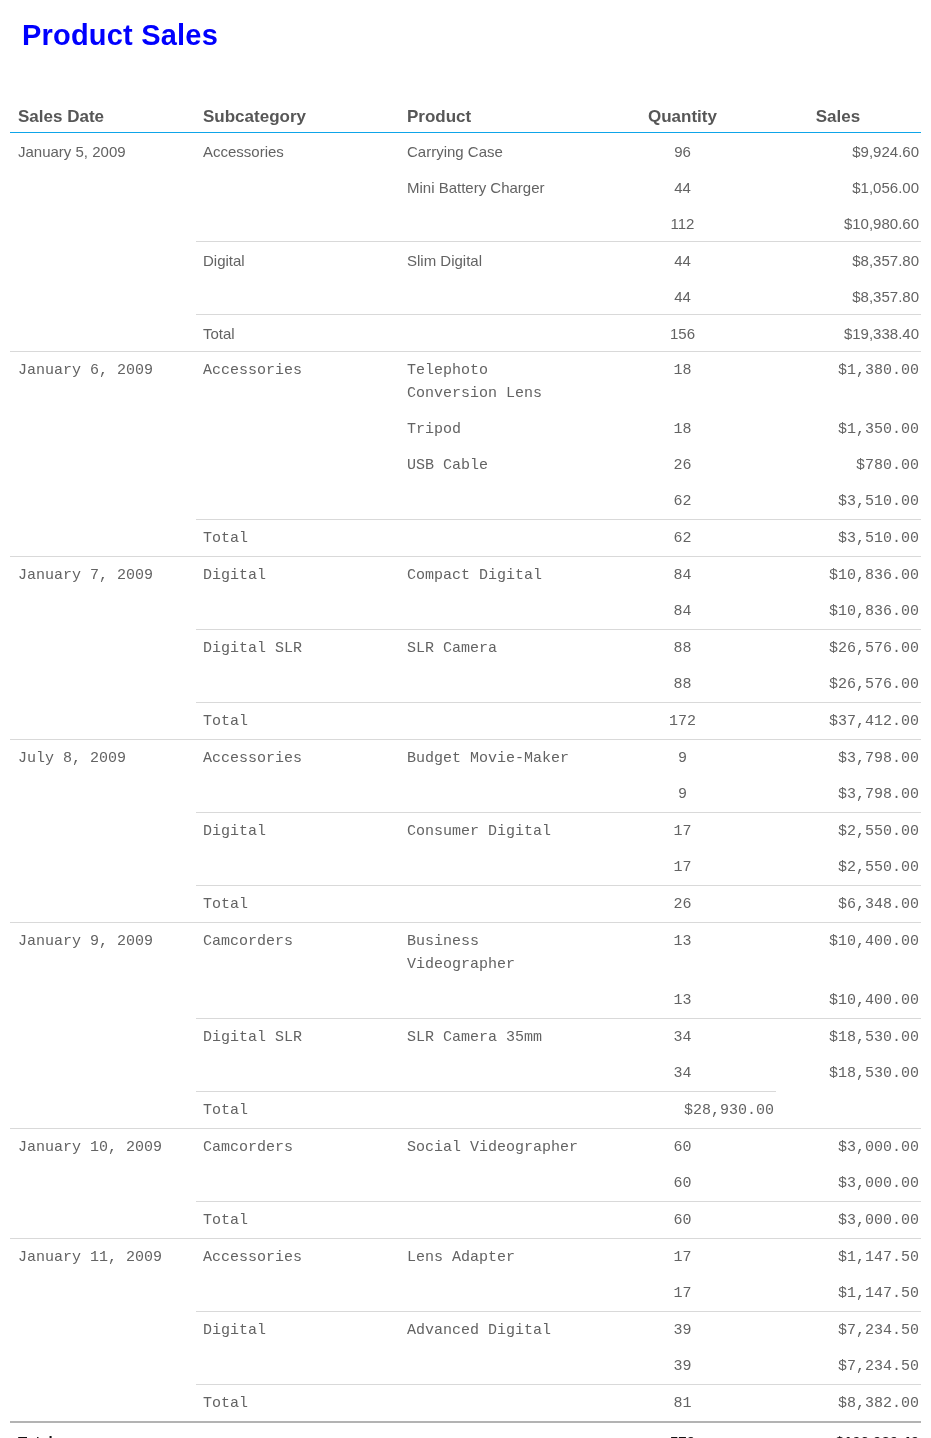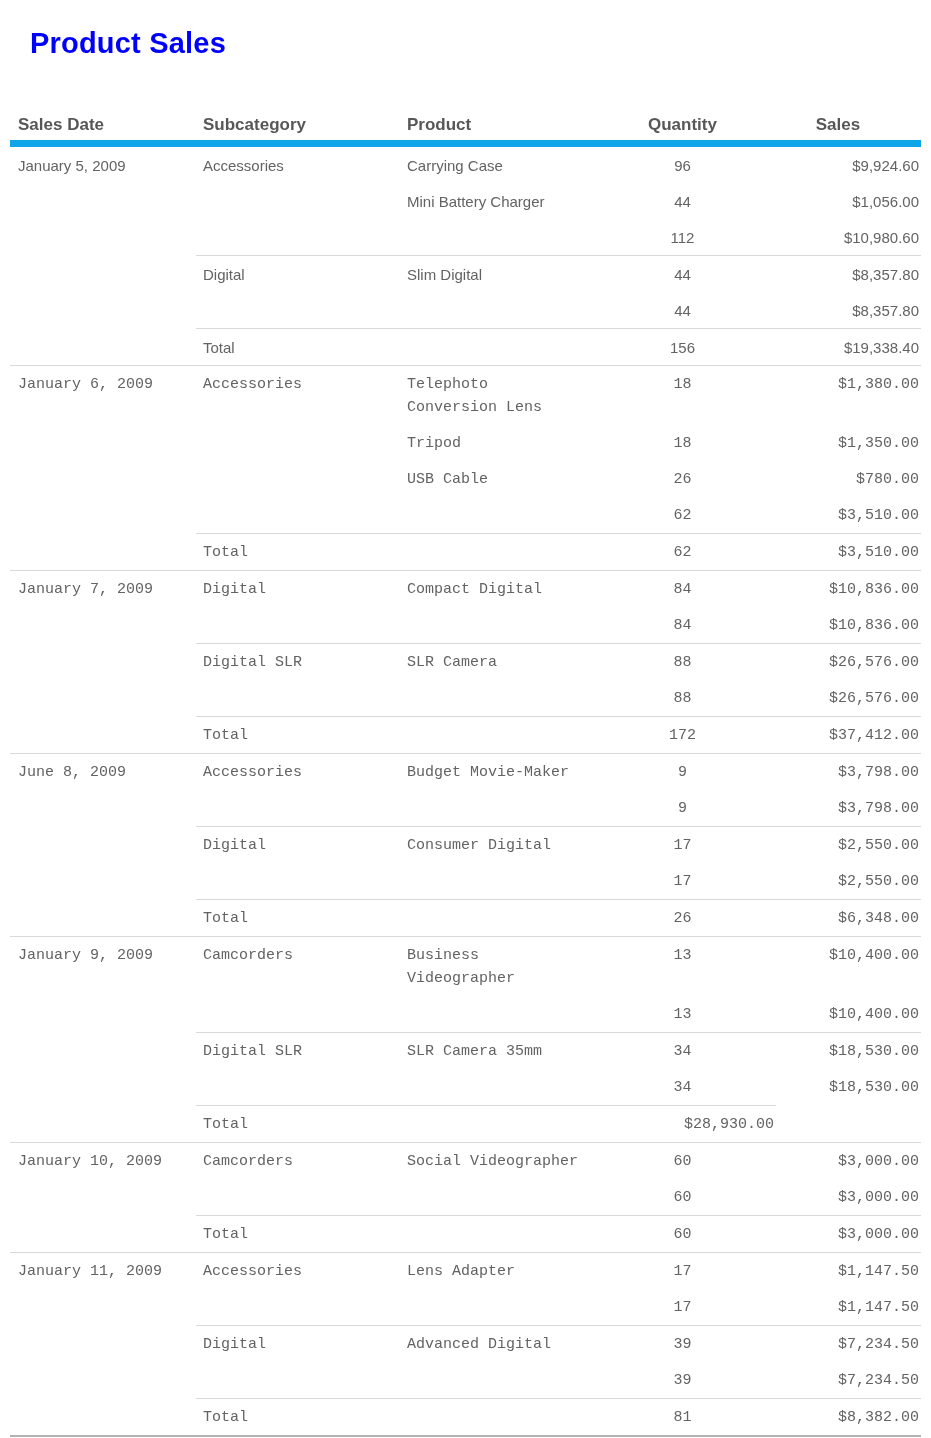--- a/index.html
+++ b/index.html
@@ -7,21 +7,21 @@
     padding: 0;
     background: #ffffff;
     width: 931px;
     height: 1438px;
     overflow: hidden;
     font-family: "Liberation Sans", sans-serif;
   }
   .page { padding: 0 10px 0 10px; }
 
   h1.title {
-    margin: 8px;
+    margin: 0;
     padding: 18px 0 0 12px;
     font-size: 29px;
     line-height: 34px;
     font-weight: 700;
     letter-spacing: 0.2px;
   }
 
   .table {
     margin-top: 52px;
     width: 911px;
@@ -40,21 +40,21 @@
   .c1 { width: 186px; padding-left: 8px;  text-align: left; }
   .c2 { width: 204px; padding-left: 7px;  text-align: left; }
   .c3 { width: 210px; padding-left: 7px;  text-align: left; white-space: pre-line; }
   .c4 { width: 145px; text-align: center; }
   .c5 { width: 166px; text-align: right; padding-right: 2px; }
 
   .header-row {
     font-weight: 700;
     font-size: 17px;
     color: #575757;
-    border-bottom: 7px solid #0ea5e9;
+    border-bottom: 1px solid #0ea5e9;
   }
   .header-row .cell { line-height: 20px; padding-top: 3px; padding-bottom: 5px; }
   .header-row .c5 { text-align: center; padding-right: 0; }
 
   .group + .group { border-top: 1px solid #d9d9d9; font-family: Liberation Mono, monospace; }
 
   
   .row.sep .cell { border-top: 1px solid #d9d9d9; }
   .row.sep .c1   { border-top: none; }
 
@@ -195,21 +195,21 @@
           <div class="row total-row sep">
             <div class="cell c1"></div>
             <div class="cell c2">Total</div>
             <div class="cell c3"></div>
             <div class="cell c4">172</div>
             <div class="cell c5">$37,412.00</div>
           </div>
         </div>
         <div class="group">
           <div class="row product-row">
-            <div class="cell c1">June 8, 2009</div>
+            <div class="cell c1">July 8, 2009</div>
             <div class="cell c2">Accessories</div>
             <div class="cell c3">Budget Movie-Maker</div>
             <div class="cell c4">9</div>
             <div class="cell c5">$3,798.00</div>
           </div>
           <div class="row subtotal-row">
             <div class="cell c1"></div>
             <div class="cell c2"></div>
             <div class="cell c3"></div>
             <div class="cell c4">9</div>

